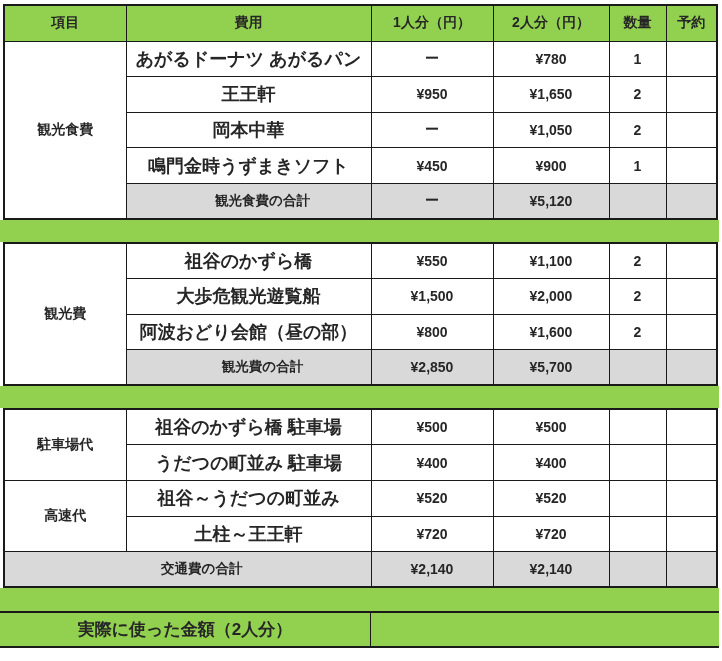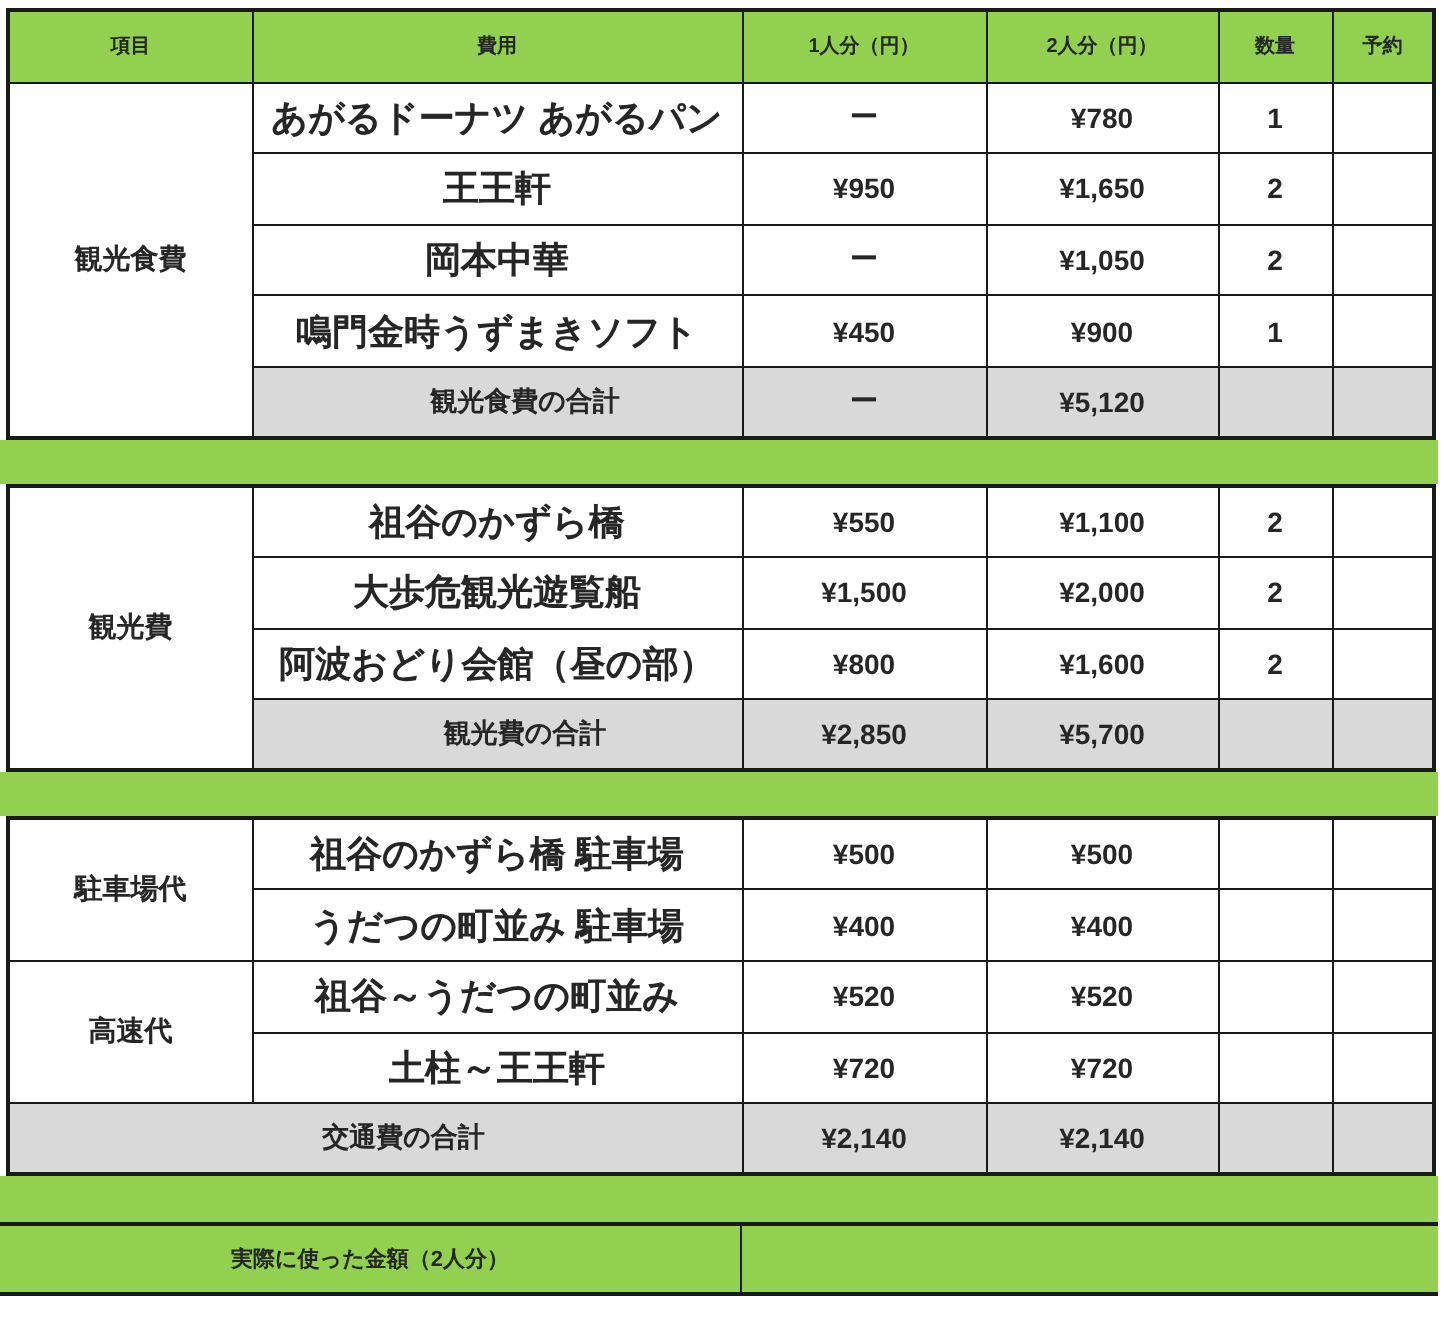--- a/index.html
+++ b/index.html
@@ -26,21 +26,21 @@
   table.tbl{border:2px solid var(--border);}
   .tbl th,.tbl td{
     border:1.5px solid var(--border);
     text-align:center;
     vertical-align:middle;
     overflow:hidden;
     white-space:nowrap;
   }
   .tbl thead tr{height:36px;}
   .tbl tbody tr{height:35.6px;}
-  th.col{background:var(--green);font-size:10px;}
+  th.col{background:var(--green);font-size:14px;}
   td.cat{font-size:14px;background:#fff;margin-top:23px;}
   td.item{font-size:18px;}
   td.num{font-size:14px;}
   td.qty{font-size:14px;}
   td.total-cell{background:var(--gray);}
   td.total-label{background:var(--gray);font-size:13.5px;padding-left:28px;}
   
   .band{width:719px;background:var(--green);}
   .sep{height:22px;}
   .sep.tall{height:23px;}
@@ -48,21 +48,21 @@
     height:37px;
     border-top:2px solid var(--border);
     border-bottom:2px solid var(--border);
     display:grid;
     grid-template-columns:370px 295px 1fr;
     align-items:center;
   }
   .final .fcell{
     height:100%;
     display:flex;align-items:center;justify-content:center;
-    font-size:11px;
+    font-size:17px;
     text-align:center;
   }
   .final .fcell + .fcell{border-left:1.5px solid var(--border);}
 </style>
 </head>
 <body>
 
 <div class="page">
 
   <table class="tbl">

